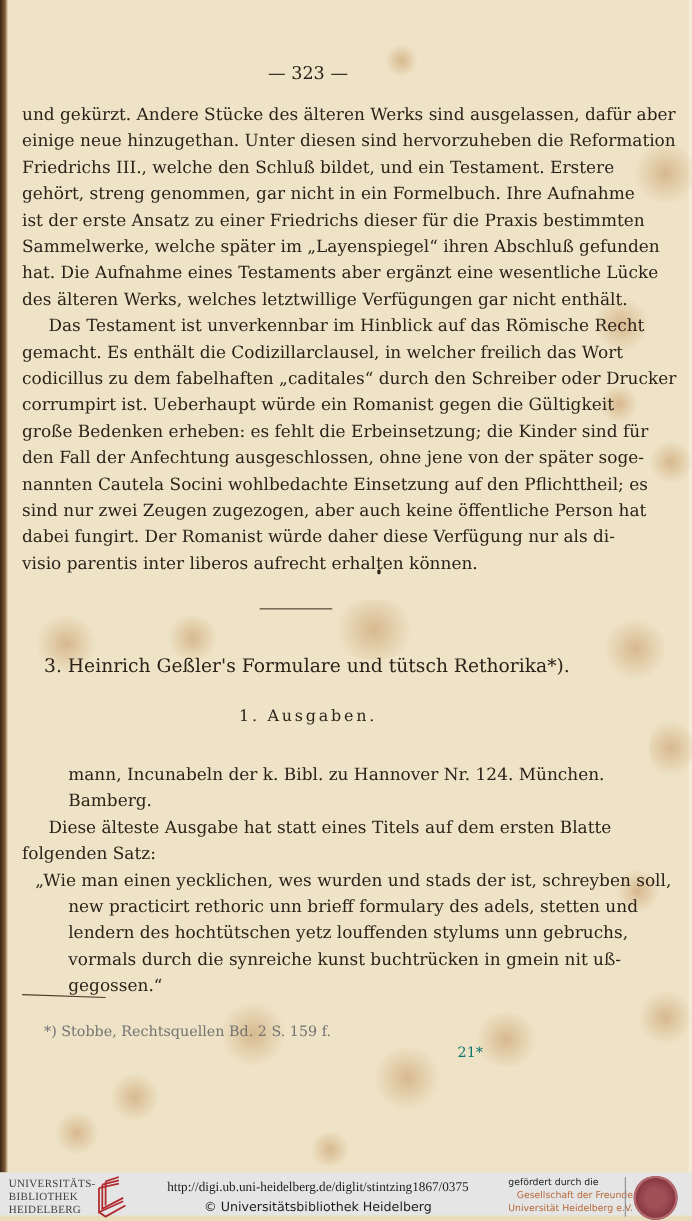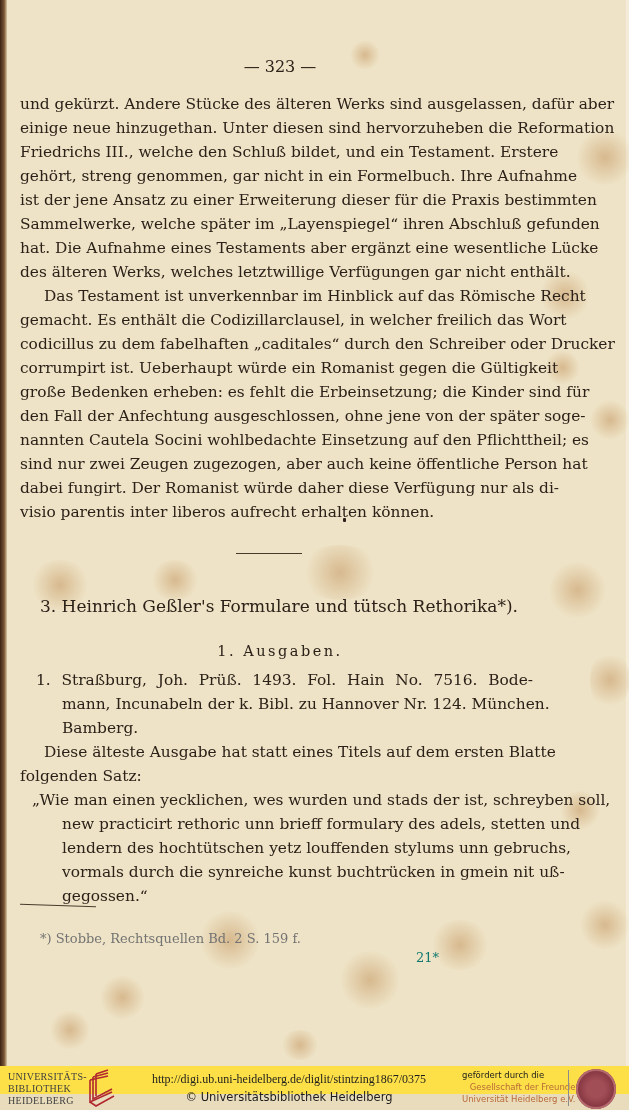--- a/index.html
+++ b/index.html
@@ -49,22 +49,22 @@
       font-size: 14.5px; letter-spacing: 2.5px; color: #2b2118;
     }
     .footnote-rule {
       position: absolute; left: 20px; top: 905px; width: 76px; height: 1px; background: #4a3a2c;
       transform: rotate(2deg);
     }
     .footnote { position: absolute; left: 40px; top: 931px; font-size: 13px; color: #737373; white-space: nowrap; }
     .signature { position: absolute; left: 416px; top: 950px; font-size: 13px; color: #0f766e; }
 
     .footer {
-      position: absolute; left: 0; top: 1066px; width: 629px; height: 28px;
-      background: #fde047;
+      position: absolute; left: 0; top: 1066px; width: 629px; height: 39px;
+      background: #e5e5e5;
     }
     .ub-logo-text {
       position: absolute; left: 8px; top: 5px; font-family: "Liberation Serif", serif;
       font-size: 10px; line-height: 12px; color: #3f3f3f; letter-spacing: 0.3px;
     }
     .ub-logo-mark { position: absolute; left: 82px; top: 2px; width: 34px; height: 40px; }
     .footer-url {
       position: absolute; left: 124px; top: 6px; width: 330px; text-align: center;
       font-family: Liberation Serif, serif; font-size: 12px; color: #1d1d1d;
     }
@@ -109,21 +109,21 @@
   <div class="spot" style="left:100px;top:975px;width:45px;height:45px;"></div>
   <div class="spot" style="left:50px;top:1010px;width:40px;height:40px;"></div>
   <div class="spot" style="left:280px;top:1030px;width:40px;height:30px;"></div>
 
   <div class="pagenum">— 323 —</div>
 
   <div class="line" style="top:94px;">und gekürzt. Andere Stücke des älteren Werks sind ausgelassen, dafür aber</div>
   <div class="line" style="top:118px;">einige neue hinzugethan. Unter diesen sind hervorzuheben die Reformation</div>
   <div class="line" style="top:142px;">Friedrichs III., welche den Schluß bildet, und ein Testament. Erstere</div>
   <div class="line" style="top:166px;">gehört, streng genommen, gar nicht in ein Formelbuch. Ihre Aufnahme</div>
-  <div class="line" style="top:190px;">ist der jene Ansatz zu einer Erweiterung dieser für die Praxis bestimmten</div>
+  <div class="line" style="top:190px;">ist der erste Ansatz zu einer Friedrichs dieser für die Praxis bestimmten</div>
   <div class="line" style="top:214px;">Sammelwerke, welche später im „Layenspiegel“ ihren Abschluß gefunden</div>
   <div class="line" style="top:238px;">hat. Die Aufnahme eines Testaments aber ergänzt eine wesentliche Lücke</div>
   <div class="line last" style="top:262px;">des älteren Werks, welches letztwillige Verfügungen gar nicht enthält.</div>
 
   <div class="line indent" style="top:286px;">Das Testament ist unverkennbar im Hinblick auf das Römische Recht</div>
   <div class="line" style="top:310px;">gemacht. Es enthält die Codizillarclausel, in welcher freilich das Wort</div>
   <div class="line" style="top:334px;">codicillus zu dem fabelhaften „caditales“ durch den Schreiber oder Drucker</div>
   <div class="line" style="top:358px;">corrumpirt ist. Ueberhaupt würde ein Romanist gegen die Gültigkeit</div>
   <div class="line" style="top:382px;">große Bedenken erheben: es fehlt die Erbeinsetzung; die Kinder sind für</div>
   <div class="line" style="top:406px;">den Fall der Anfechtung ausgeschlossen, ohne jene von der später soge-</div>
@@ -131,21 +131,20 @@
   <div class="line" style="top:454px;">sind nur zwei Zeugen zugezogen, aber auch keine öffentliche Person hat</div>
   <div class="line" style="top:478px;">dabei fungirt. Der Romanist würde daher diese Verfügung nur als di-</div>
   <div class="line last" style="top:502px;">visio parentis inter liberos aufrecht erhalten können.</div>
 
   <div class="dot"></div>
   <div class="rule-center"></div>
 
   <div class="heading">3. Heinrich Geßler's Formulare und tütsch Rethorika*).</div>
   <div class="subheading">1. Ausgaben.</div>
 
-  <div class="line" style="top:670px;left:36px;width:497px;">1. Straßburg, Joh. Prüß. 1493. Fol. Hain No. 7516. Bode-</div>
   <div class="line" style="top:694px;left:62px;width:471px;">mann, Incunabeln der k. Bibl. zu Hannover Nr. 124. München.</div>
   <div class="line last" style="top:718px;left:62px;width:471px;">Bamberg.</div>
 
   <div class="line indent" style="top:742px;">Diese älteste Ausgabe hat statt eines Titels auf dem ersten Blatte</div>
   <div class="line last" style="top:766px;">folgenden Satz:</div>
 
   <div class="line" style="top:790px;left:32px;width:501px;">„Wie man einen yecklichen, wes wurden und stads der ist, schreyben soll,</div>
   <div class="line" style="top:814px;left:62px;width:471px;">new practicirt rethoric unn brieff formulary des adels, stetten und</div>
   <div class="line" style="top:838px;left:62px;width:471px;">lendern des hochtütschen yetz louffenden stylums unn gebruchs,</div>
   <div class="line last" style="top:886px;left:62px;width:471px;">gegossen.“</div>

